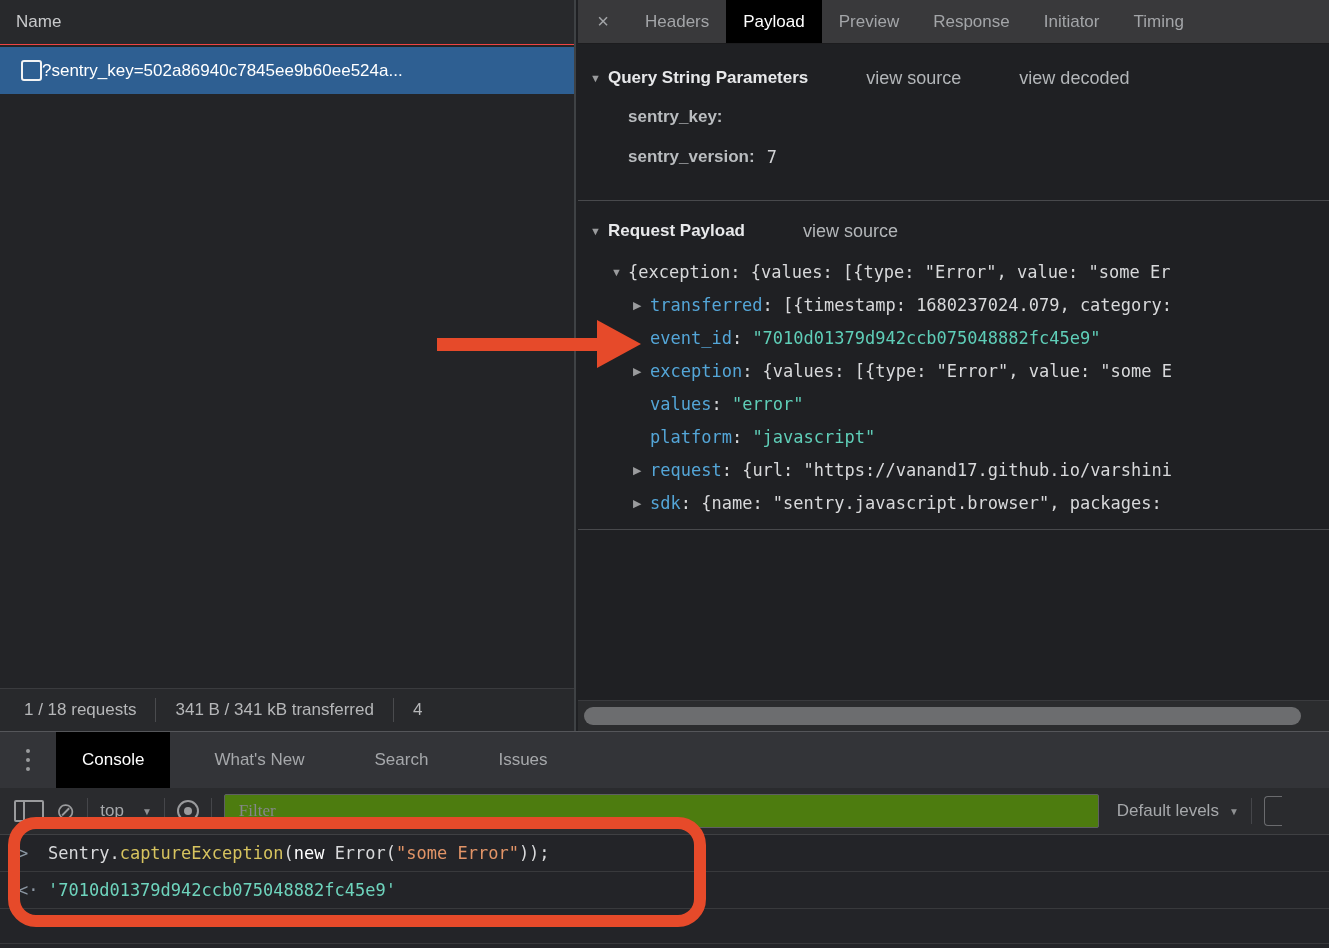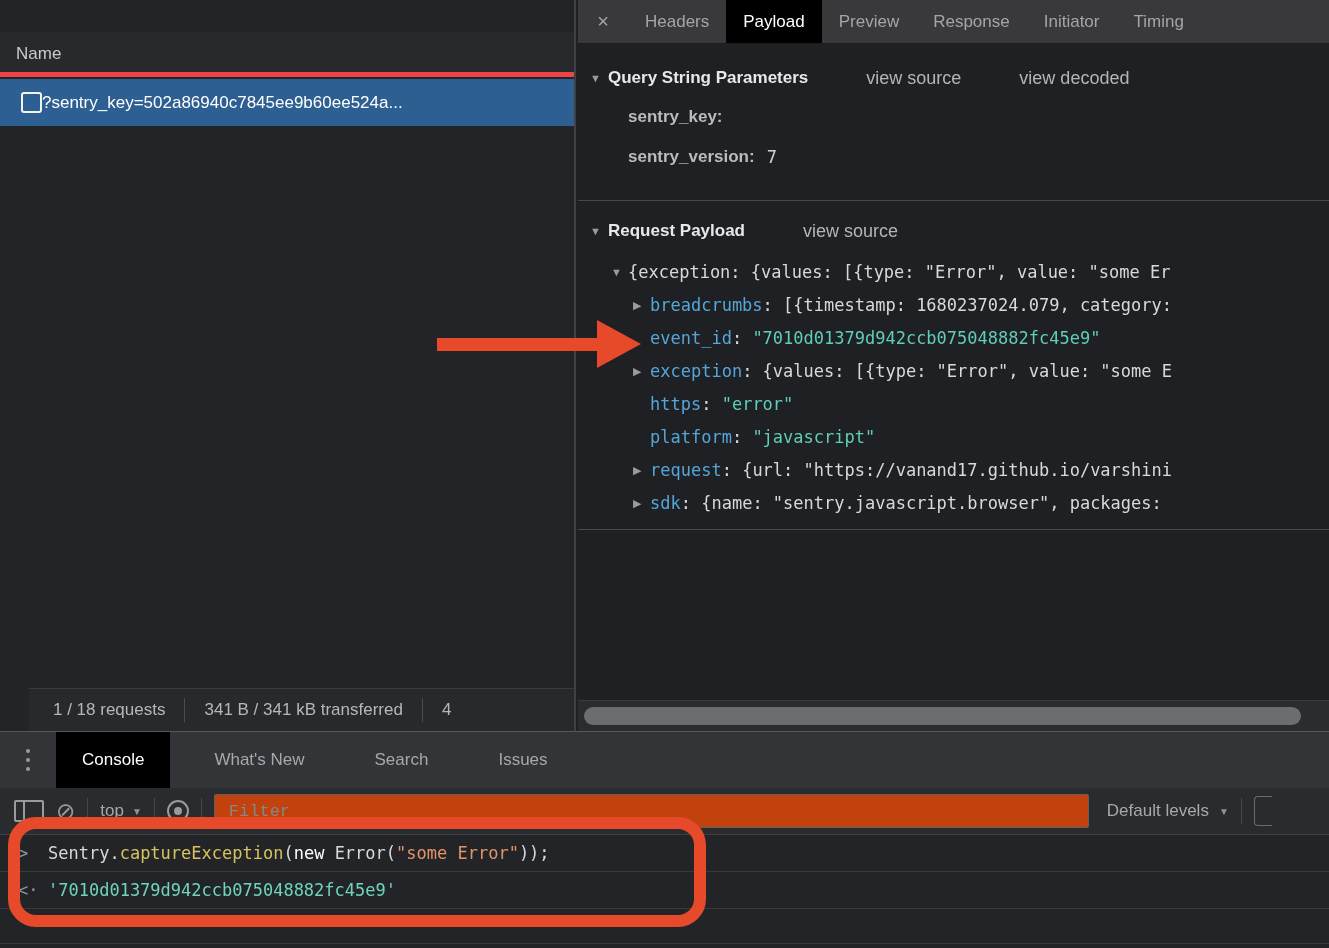--- a/index.html
+++ b/index.html
@@ -3,31 +3,31 @@
 <meta charset="utf-8">
 <style>
   * { margin:0; padding:0; box-sizing:border-box; }
   html,body { width:1329px; height:948px; overflow:hidden; background:#1f2023;
     font-family:"Liberation Sans", sans-serif; }
   .stage { position:relative; width:1329px; height:948px; background:#1f2023; }
 
   
   .network-panel { position:absolute; left:0; top:0; width:576px; height:731px;
     background:#232427; border-right:2px solid #3f4245; display:flex; flex-direction:column; }
-  .network-header { height:45px; flex:none; background:#28292c; border-bottom:5px solid #ef4444;
-    color:#c9cacc; font-size:17px; line-height:44px; padding-left:16px;margin-top:32px; }
+  .network-header { height:45px; flex:none; background:#28292c; border-bottom:1px solid #ef4444;
+    color:#c9cacc; font-size:17px; line-height:44px; padding-left:16px; }
   .request-row { height:47px; flex:none; margin-top:2px; background:#2e5f92; display:flex;
     align-items:center; padding-left:21px; }
   .checkbox { width:21px; height:21px; border:2px solid #f2f3f4; border-radius:3px; flex:none; }
   .request-row .req-label { color:#ffffff; font-size:17px; margin-left:0; white-space:nowrap;
     overflow:hidden; }
   .network-filler { flex:1; }
   .network-statusbar { height:43px; flex:none; background:#28292c; border-top:1px solid #3a3b3e;
     display:flex; align-items:center; color:#b6b7b9; font-size:17px; overflow:hidden;
-    padding-left:24px; white-space:nowrap;margin-left:29px; }
+    padding-left:24px; white-space:nowrap; }
   .sbar-sep { width:1px; height:24px; background:#4a4b4e; margin:0 19px; flex:none; }
 
   
   .details-panel { position:absolute; left:578px; top:0; right:0; height:731px;
     background:#1f2023; overflow:hidden; }
   .tabbar { height:44px; background:#39393b; border-bottom:1px solid #1c1c1e; display:flex;
     align-items:stretch; color:#a3a5a8; font-size:17px; overflow:hidden; white-space:nowrap; }
   .close-btn { width:50px; display:flex; align-items:center; justify-content:center;
     font-size:20px; color:#a3a5a8; cursor:default; }
   .tab { display:flex; align-items:center; padding:0 17px; }
@@ -78,29 +78,29 @@
 
   .console-toolbar { height:47px; flex:none; background:#2a2b2e; border-bottom:1px solid #3f4043;
     display:flex; align-items:center; padding-left:14px; gap:12px; overflow:hidden;
     white-space:nowrap; }
   .icon-panel { width:30px; height:22px; border:2px solid #9a9b9d; border-radius:2px;
     position:relative; flex:none; }
   .icon-panel::after { content:""; position:absolute; left:7px; top:0; bottom:0;
     width:2px; background:#9a9b9d; }
   .icon-clear { color:#9a9b9d; font-size:23px; line-height:23px; flex:none; }
   .tsep { width:1px; height:26px; background:#45464a; flex:none; }
-  .frame-select { display:flex; align-items:center; gap:8px; color:#a6a8ab; font-size:17px; }
+  .frame-select { display:flex; align-items:center; gap:18px; color:#a6a8ab; font-size:17px; }
   .dd-arrow { font-size:10px; color:#8f9193; }
   .icon-eye { width:22px; height:22px; border:2px solid #9a9b9d; border-radius:50%;
     position:relative; flex:none; }
   .icon-eye::after { content:""; position:absolute; left:5px; top:5px; width:8px; height:8px;
     border-radius:50%; background:#9a9b9d; }
-  .filter-input { width:875px; height:34px; background:#c2410c; border:1px solid #5e5f62;
+  .filter-input { width:875px; height:34px; background:#4d7c0f; border:1px solid #5e5f62;
     border-radius:2px; color:#c8c9cb; font-size:17px; padding:0 14px; outline:none; flex:none;
-    font-family:Liberation Mono, monospace; }
+    font-family:Liberation Serif, serif; }
   .filter-input::placeholder { color:#85878a; }
   .levels { margin-left:6px; display:flex; align-items:center; gap:10px; color:#a6a8ab;
     font-size:17px; }
   .partial-btn { width:18px; height:30px; border:1px solid #6a6b6e; border-right:none;
     border-radius:4px 0 0 4px; flex:none; }
 
   .console-messages { flex:1; display:flex; flex-direction:column; overflow:hidden;
     font-family:"DejaVu Sans Mono", monospace; font-size:17px; }
   .msg-row { height:37px; flex:none; display:flex; align-items:center; padding-left:18px;
     border-bottom:1px solid #38393c; white-space:nowrap; overflow:hidden; }
@@ -180,39 +180,39 @@
 
         <div class="tree">
           <div class="tree-row indent-0">
             <span class="twisty">▼</span>
             <span class="tkey"></span>
               <span class="tcolon"></span>
               <span class="val-preview">{exception: {values: [{type: "Error", value: "some Er</span>
           </div>
           <div class="tree-row indent-1">
             <span class="twisty">▶</span>
-            <span class="tkey">breadcrumbs</span>
+            <span class="tkey">transferred</span>
               <span class="tcolon">: </span>
               <span class="val-preview">[{timestamp: 1680237024.079, category:</span>
           </div>
           <div class="tree-row indent-1">
             <span class="twisty"></span>
             <span class="tkey">event_id</span>
               <span class="tcolon">: </span>
               <span class="val-string">"7010d01379d942ccb075048882fc45e9"</span>
           </div>
           <div class="tree-row indent-1">
             <span class="twisty">▶</span>
             <span class="tkey">exception</span>
               <span class="tcolon">: </span>
               <span class="val-preview">{values: [{type: "Error", value: "some E</span>
           </div>
           <div class="tree-row indent-1">
             <span class="twisty"></span>
-            <span class="tkey">https</span>
+            <span class="tkey">values</span>
               <span class="tcolon">: </span>
               <span class="val-string">"error"</span>
           </div>
           <div class="tree-row indent-1">
             <span class="twisty"></span>
             <span class="tkey">platform</span>
               <span class="tcolon">: </span>
               <span class="val-string">"javascript"</span>
           </div>
           <div class="tree-row indent-1">

